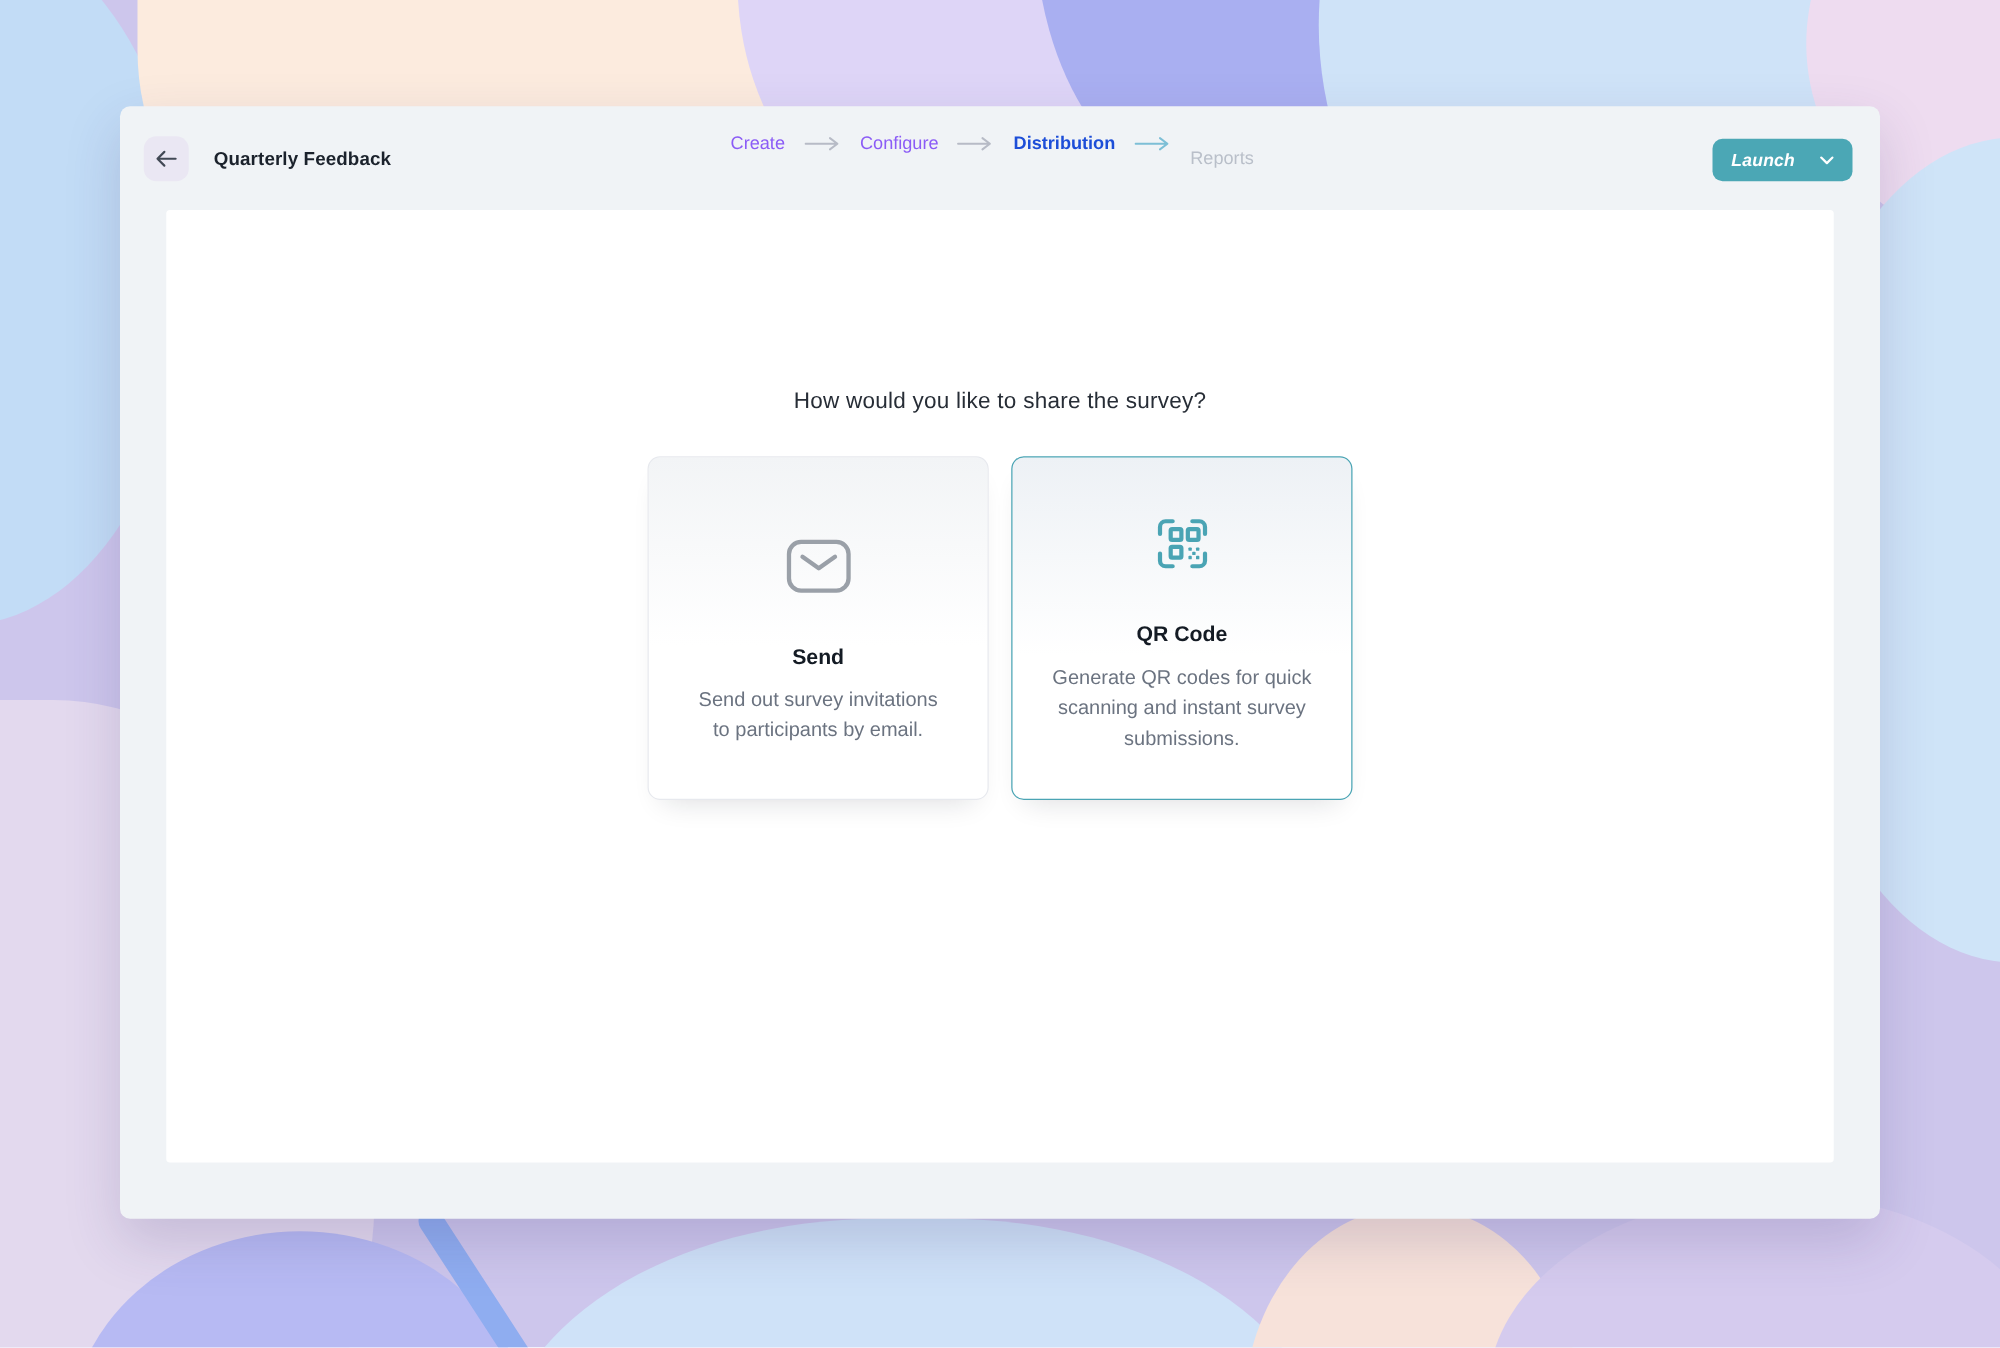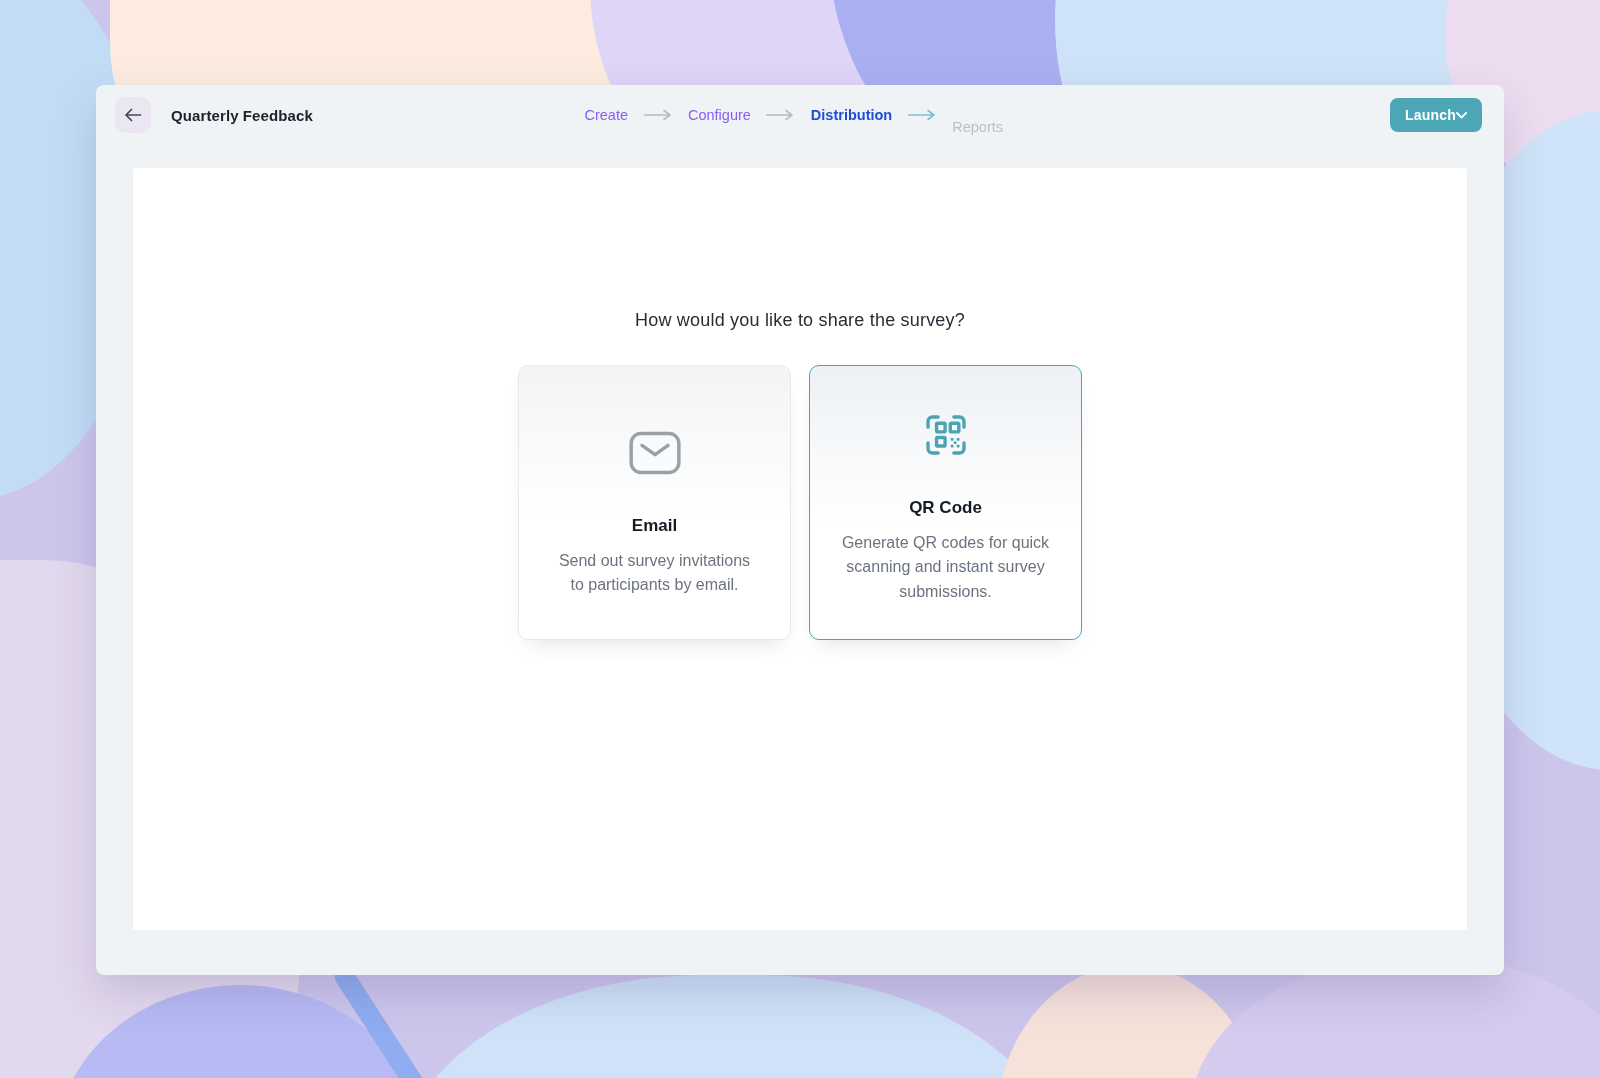--- a/index.html
+++ b/index.html
@@ -26,21 +26,21 @@
   .window {
     position:absolute; left:96px; top:85px; width:1408px; height:890px;
     background:#f0f3f6; border-radius:8px; overflow:hidden;
     box-shadow:0 18px 44px rgba(62,52,110,.18);
     display:flex; flex-direction:column;
   }
 
   
   .topbar {
     position:relative; height:60px; flex:0 0 60px;
-    display:flex; align-items:center; padding:0 22px 0 19px;
+    display:flex; align-items:flex-end; padding:0 22px 0 19px;
   }
   .topbar-left { display:flex; align-items:center; gap:20px; }
   .back-btn {
     width:36px; height:36px; border:none; border-radius:10px; background:#eae7f3;
     display:flex; align-items:center; justify-content:center; cursor:pointer;
   }
   .page-title { font-size:15px; font-weight:700; color:#1b222c; letter-spacing:.1px; }
 
   .stepper {
     position:absolute; left:50%; top:0; height:60px; transform:translateX(-51.5%);
@@ -49,21 +49,21 @@
   .step { font-size:14.5px; color:#8b5cf6; }
   .step.active { font-weight:700; color:#1d4ed8; }
   .step.upcoming { color:#b9bfc9;margin-top:23px; }
   .step-arrow { display:block; }
   .step-arrow path { fill:none; stroke:#b7bbc6; stroke-width:1.6; stroke-linecap:round; stroke-linejoin:round; }
   .step-arrow.teal path { stroke:#7dbfd6; }
 
   .launch-btn {
     margin-left:auto; height:34px; padding:0 15px; border:none; border-radius:8px;
     background:#4ba7b5; color:#ffffff; font-family:inherit; font-size:14px; font-weight:700;
-    display:flex; align-items:center; gap:0; cursor:pointer; letter-spacing:.2px;
+    display:flex; align-items:center; gap:20px; cursor:pointer; letter-spacing:.2px;font-style:italic;
   }
 
   
   .content {
     flex:1; margin:23px 37px 45px; background:#ffffff; border-radius:3px;
     padding-top:142px; text-align:center;
   }
   .heading { font-size:18px; font-weight:500; color:#272d36; letter-spacing:.2px; }
 
   .options { margin-top:34px; display:flex; justify-content:center; gap:18px; }
@@ -142,21 +142,21 @@
 
       <div class="options">
 
         <div class="option">
           <div class="option-icon">
             <svg width="52" height="44" viewBox="0 0 48 40">
               <rect x="2" y="2" width="44" height="36" rx="9" fill="none" stroke="#9aa0a8" stroke-width="3.2"></rect>
               <path d="M12 13 L24 21.5 L36 13" fill="none" stroke="#9aa0a8" stroke-width="3.2" stroke-linecap="round" stroke-linejoin="round"></path>
             </svg>
           </div>
-          <h3 class="option-title">Email</h3>
+          <h3 class="option-title">Send</h3>
           <p class="option-desc">Send out survey invitations to participants by email.</p>
         </div>
 
         <div class="option selected">
           <div class="option-icon">
             <svg width="54" height="54" viewBox="0 0 48 48" fill="none" stroke="#4aa4b4" stroke-width="3" stroke-linecap="round" stroke-linejoin="round">
               <path d="M17 8 h-5 a4 4 0 0 0 -4 4 v5"></path>
               <path d="M31 8 h5 a4 4 0 0 1 4 4 v5"></path>
               <path d="M8 31 v5 a4 4 0 0 0 4 4 h5"></path>
               <path d="M40 31 v5 a4 4 0 0 1 -4 4 h-5"></path>

